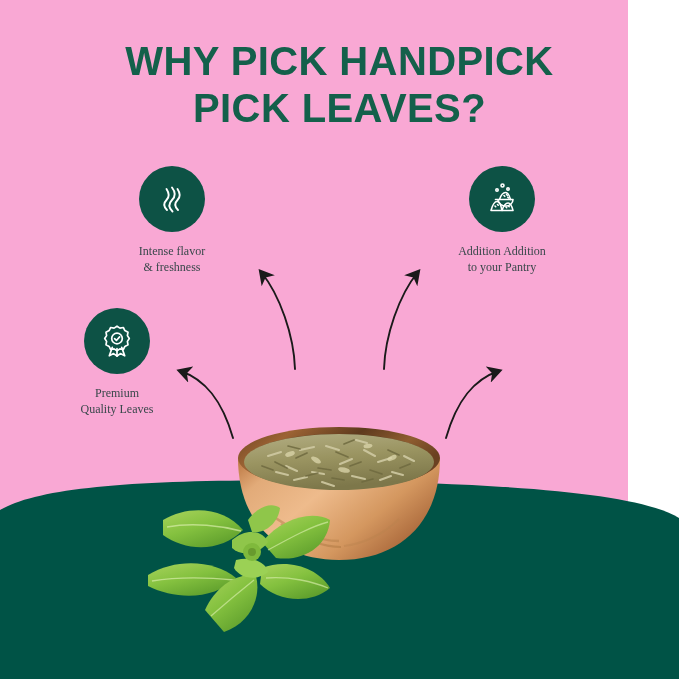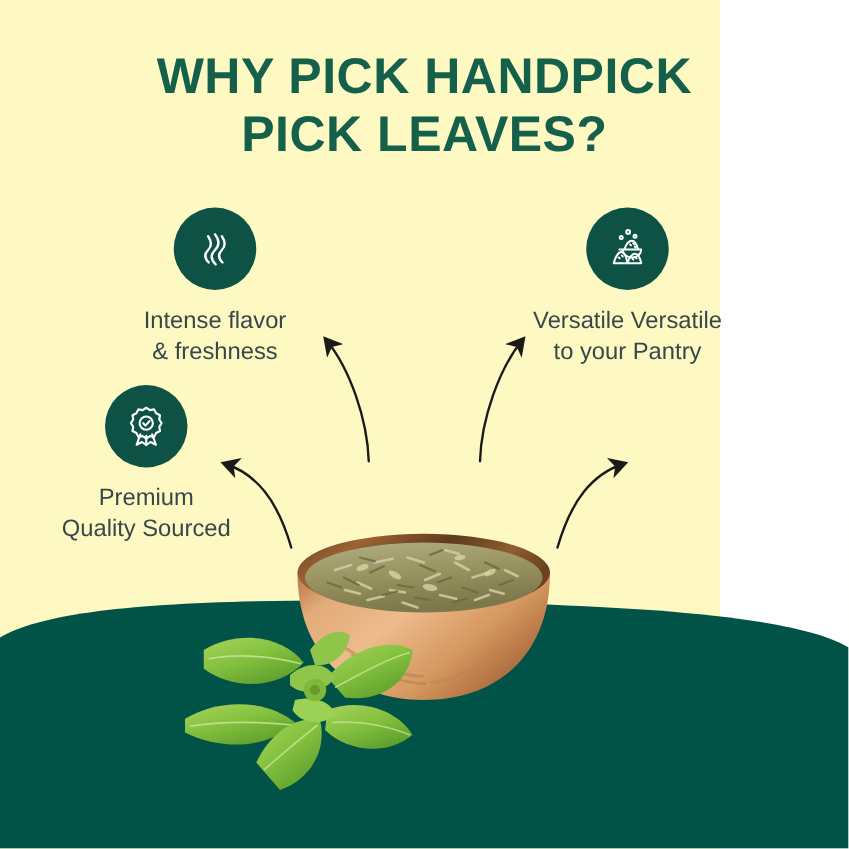--- a/index.html
+++ b/index.html
@@ -4,22 +4,22 @@
 <style>
   * { box-sizing: border-box; margin: 0; padding: 0; }
   html, body {
     width: 679px; height: 679px;
     overflow: hidden;
     background: #ffffff;
     font-family: "Liberation Sans", sans-serif;
   }
   #infographic {
     position: relative;
-    width: 576px; height: 679px;
-    background: #fef9c3;
+    width: 628px; height: 679px;
+    background: #f9a8d4;
   }
 
   
   .title-block {
     position: absolute;
     top: 38px; left: 0; width: 679px;
     text-align: center;
     line-height: 1.18;
   }
   .title-line {
@@ -47,22 +47,22 @@
     border-radius: 50%;
     background: #0d5245;
     margin: 0 auto 12px auto;
     display: flex;
     align-items: center;
     justify-content: center;
   }
   .icon-badge svg { display: block; }
 
   .feature-label {
-    font-family: Liberation Sans, sans-serif;
-    font-size: 19px;
+    font-family: Liberation Serif, serif;
+    font-size: 12px;
     line-height: 1.33;
     color: #38474a;
     white-space: pre-line;
   }
 
   
   .arrows {
     position: absolute;
     left: 0; top: 0;
     width: 679px; height: 679px;
@@ -127,38 +127,38 @@
         <path d="M12.5 19.5 L30 19.5 C30 23.5 26.5 26 23 26 C19 26 16 23.5 15 20.5"></path>
 
         <path d="M16.5 19.5 C18 15 20.5 12.5 22.5 12.5 C24.5 12.5 26.5 15.5 27.5 19.5"></path>
         <path d="M21 15.5 l0.8 0.8 M23.5 14.5 l0.8 0.8 M24.8 17.2 l0.8 0.8"></path>
 
         <path d="M8 30.5 C9.5 25 12 21.5 14 21.5 C16 21.5 18 25 19 30.5 Z"></path>
         <path d="M19 30.5 C20.5 26 23 23 25 23 C27 23 29 26.5 30 30.5 Z"></path>
         <path d="M12 26 l0.7 0.7 M14.5 24.5 l0.7 0.7 M23 27 l0.7 0.7 M25.5 26 l0.7 0.7"></path>
       </svg>
     </div>
-    <div class="feature-label">Versatile Versatile
+    <div class="feature-label">Addition Addition
 to your Pantry</div>
   </div>
 
   <div class="feature f3">
     <div class="icon-badge">
       <svg width="36" height="36" viewBox="0 0 36 36" fill="none" stroke="#ffffff" stroke-width="1.7" stroke-linecap="round" stroke-linejoin="round">
 
         <path d="M18 3.2 l2.9 1.9 3.4 -0.6 1.6 3.1 3.1 1.6 -0.6 3.4 1.9 2.9 -1.9 2.9 0.6 3.4 -3.1 1.6 -1.6 3.1 -3.4 -0.6 -2.9 1.9 -2.9 -1.9 -3.4 0.6 -1.6 -3.1 -3.1 -1.6 0.6 -3.4 -1.9 -2.9 1.9 -2.9 -0.6 -3.4 3.1 -1.6 1.6 -3.1 3.4 0.6 Z"></path>
         <circle cx="18" cy="15.5" r="5.3"></circle>
         <path d="M15.6 15.6 l1.8 1.9 3.2 -3.6"></path>
 
         <path d="M13.3 24.4 L10.3 32.8 L14.6 30.6 L18 33 L18 25.6"></path>
         <path d="M22.7 24.4 L25.7 32.8 L21.4 30.6 L18 33"></path>
       </svg>
     </div>
     <div class="feature-label">Premium
-Quality Sourced</div>
+Quality Leaves</div>
   </div>
 
 
   <div class="scene">
     <svg width="679" height="279" viewBox="0 0 679 279">
       <defs>
         <linearGradient id="bowlOuter" x1="0" y1="0" x2="1" y2="0.6">
           <stop offset="0" stop-color="#b9743f"></stop>
           <stop offset="0.18" stop-color="#e2ab79"></stop>
           <stop offset="0.45" stop-color="#eebb8c"></stop>

